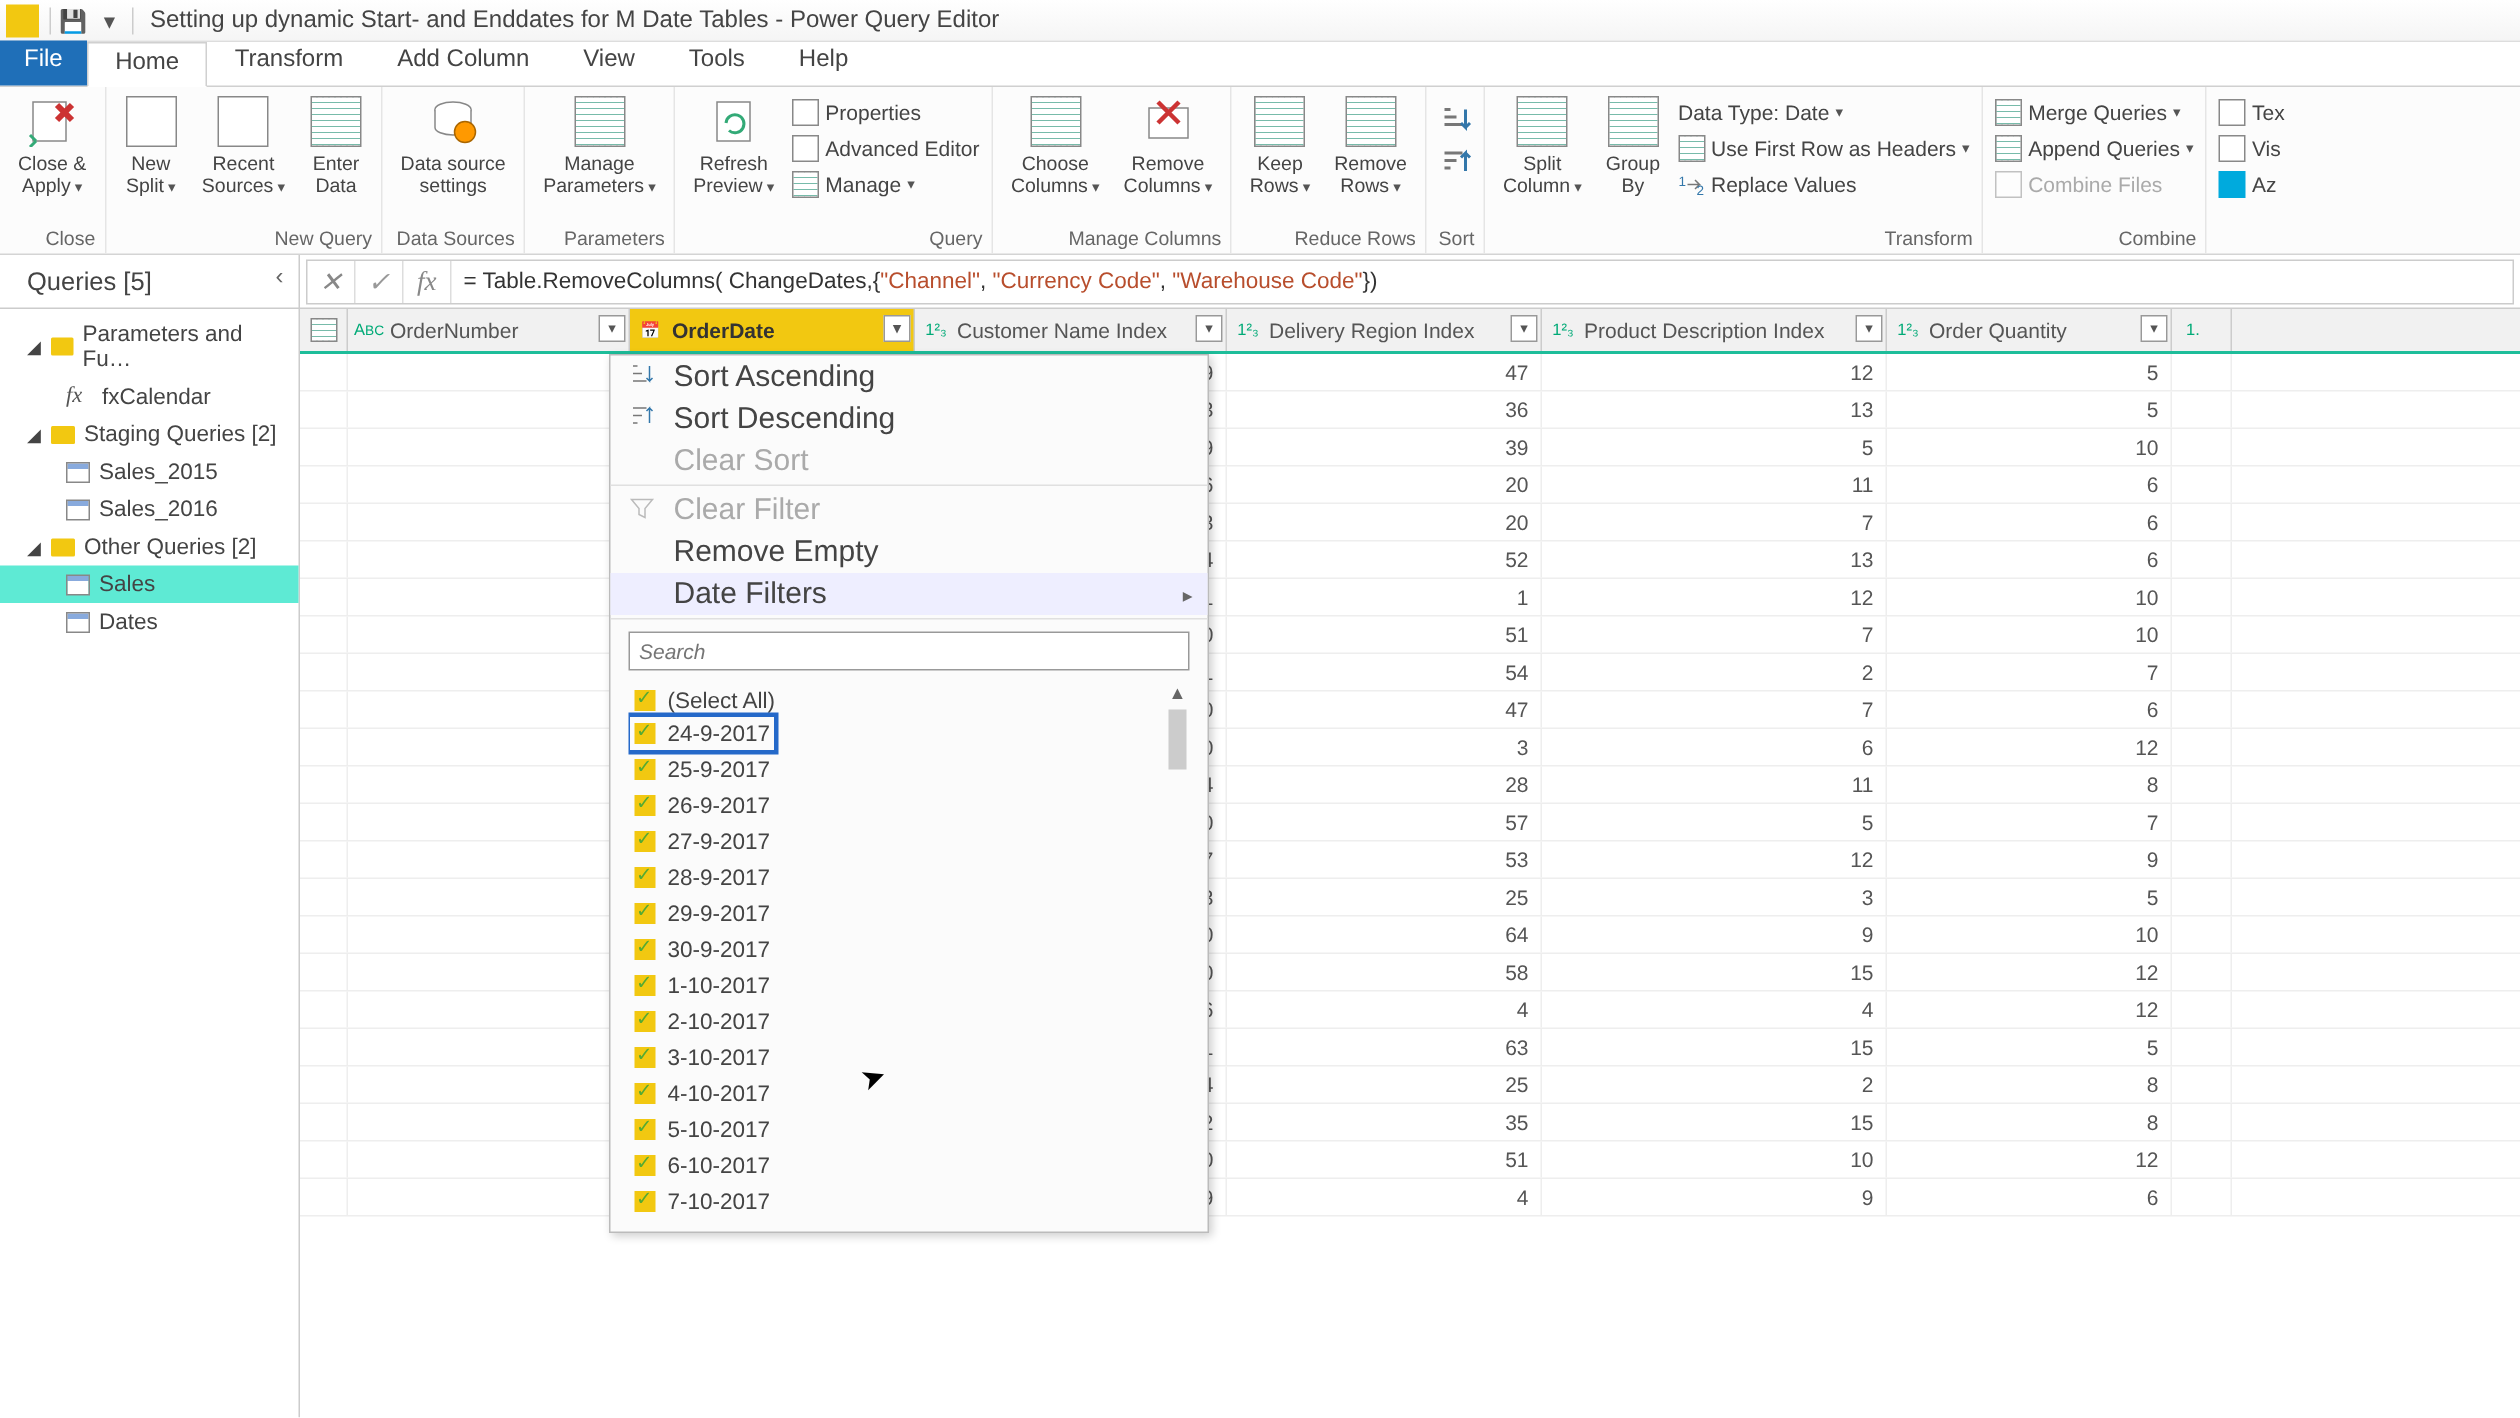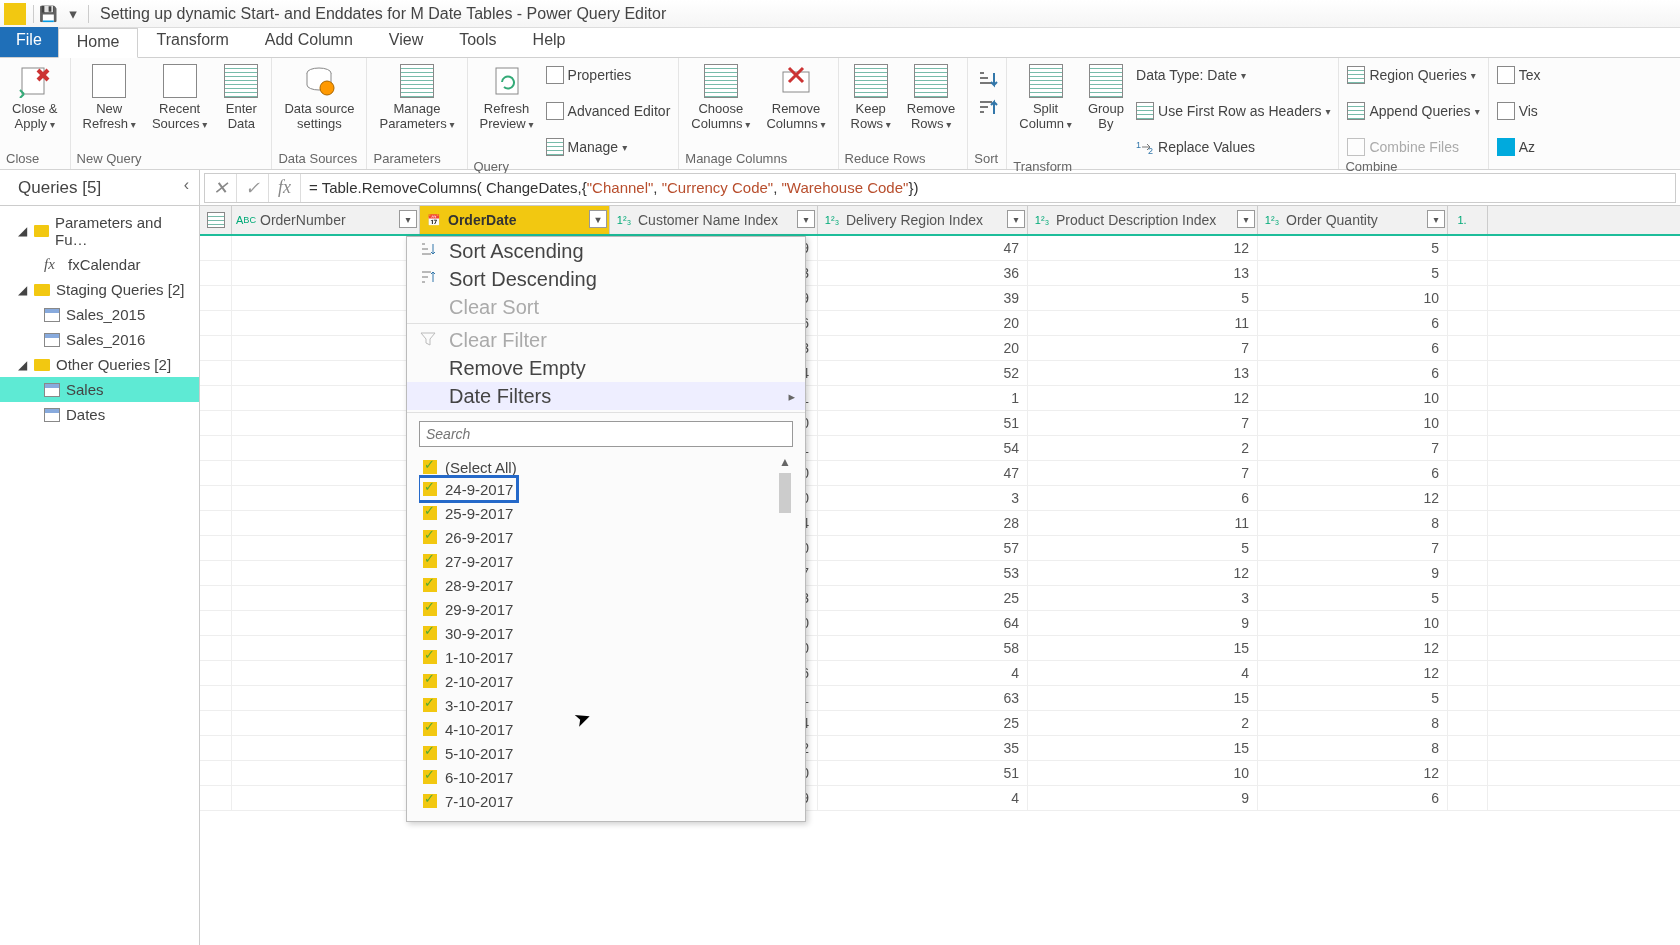--- a/index.html
+++ b/index.html
@@ -15,26 +15,26 @@
 
 .tabbar { height: 30px; display: flex; align-items: flex-end; background: #fff; border-bottom: 1px solid #d0d0d0; }
 .tabbar .file-tab { background: #1f6fb8; color: #fff; height: 30px; padding: 4px 16px 0; font-size: 16px; }
 .tabbar .tab { height: 30px; padding: 4px 18px 0; font-size: 16px; color: #444; }
 .tabbar .tab.active { border: 1px solid #d0d0d0; border-bottom: 1px solid #fff; background: #fff; margin-bottom: -1px; border-top: 1px solid #d0d0d0; }
 
 
 .ribbon { height: 112px; background: #fcfcfc; border-bottom: 1px solid #d4d4d4; display: flex; }
 .rgroup { border-right: 1px solid #e5e5e5; display: flex; flex-direction: column; justify-content: space-between; padding: 2px 6px 0; }
 .rgroup .buttons { display: flex; align-items: flex-start; gap: 4px; flex: 1;}
-.rgroup .gname { text-align: left; font-size: 13px; color: #666; padding: 1px 0 3px; }
+.rgroup .gname { text-align: right; font-size: 13px; color: #666; padding: 1px 0 3px; }
 .bigbtn { display: flex; flex-direction: column; align-items: center; justify-content: flex-start; width: auto; min-width: 48px; padding: 2px 6px; font-size: 13px; color: #444; line-height: 15px; text-align: center; }
 .bigbtn .ic { width: 34px; height: 34px; margin: 2px 0 3px; position: relative;}
 .smallbtn { display: flex; align-items: center; gap: 4px; font-size: 14px; color: #444; padding: 1px 2px; height: 22px;}
 .smallbtn .ic { width: 18px; height: 18px; }
-.smcol { display: flex; flex-direction: column; gap: 14px; padding-top:4px;}
+.smcol { display: flex; flex-direction: column; gap: 2px; padding-top:4px;}
 .drop::after { content:" ▾"; font-size:10px; color:#555;}
 .ic-generic { background: #fff; border: 1px solid #888; }
 .ic-table { background: repeating-linear-gradient(#fff,#fff 3px,#7ba 3px,#7ba 4px), repeating-linear-gradient(90deg,#fff,#fff 3px,#7ba 3px,#7ba 4px); border:1px solid #888;}
 svg { display:block; }
 
 
 .formula-area { height: 36px; border-bottom: 1px solid #ccc; display: flex; align-items: center; }
 .queries-header { width: 200px; padding-left: 18px; height: 36px; display: flex; align-items: center; font-size: 17px; color: #444; border-right: 1px solid #ccc; position:relative;}
 .queries-header .collapse { position:absolute; right:10px; top:6px; font-size:16px; color:#666;}
 .fbar { flex: 1; display: flex; align-items: center; height: 30px; border: 1px solid #ccc; margin: 2px 4px 2px 4px; }
@@ -135,21 +135,21 @@
       </div>
     </div>
     <div class="gname">Close</div>
   </div>
 
   <div class="rgroup">
     <div class="buttons">
       <div class="bigbtn">
           <div class="ic ic-generic"></div>
           <span class="drop" style="white-space:pre-line">New
-Refresh</span>
+Split</span>
         </div>
       <div class="bigbtn">
           <div class="ic ic-generic"></div>
           <span class="drop" style="white-space:pre-line">Recent
 Sources</span>
         </div>
       <div class="bigbtn">
           <div class="ic ic-table"></div>
           <span style="white-space:pre-line">Enter
 Data</span>
@@ -306,21 +306,21 @@
       </div>
     </div>
     <div class="gname">Transform</div>
   </div>
 
   <div class="rgroup">
     <div class="buttons">
       <div class="smcol">
         <div class="smallbtn drop">
             <div class="ic ic-table"></div>
-            <span>Region Queries</span>
+            <span>Merge Queries</span>
           </div>
         <div class="smallbtn drop">
             <div class="ic ic-table"></div>
             <span>Append Queries</span>
           </div>
         <div class="smallbtn" style="color:#aaa;">
             <div class="ic ic-generic" style="opacity:.5"></div>
             <span>Combine Files</span>
           </div>
       </div>

